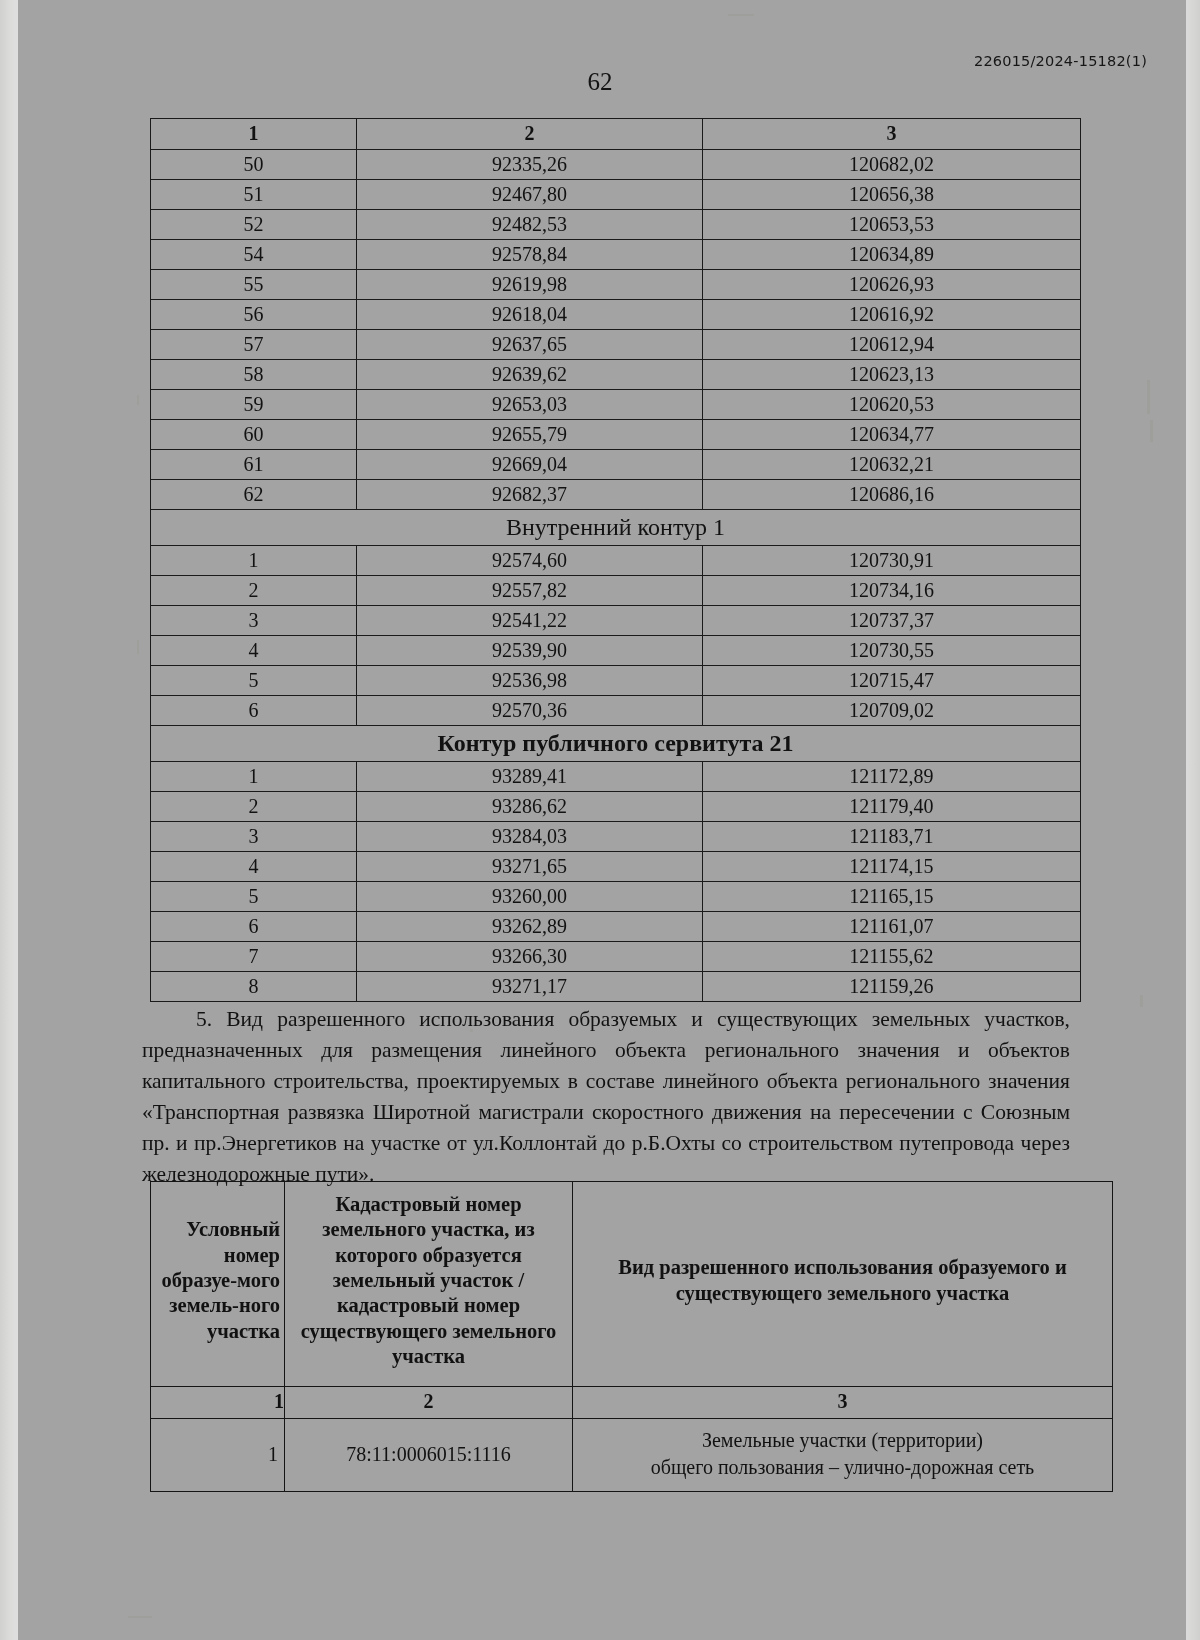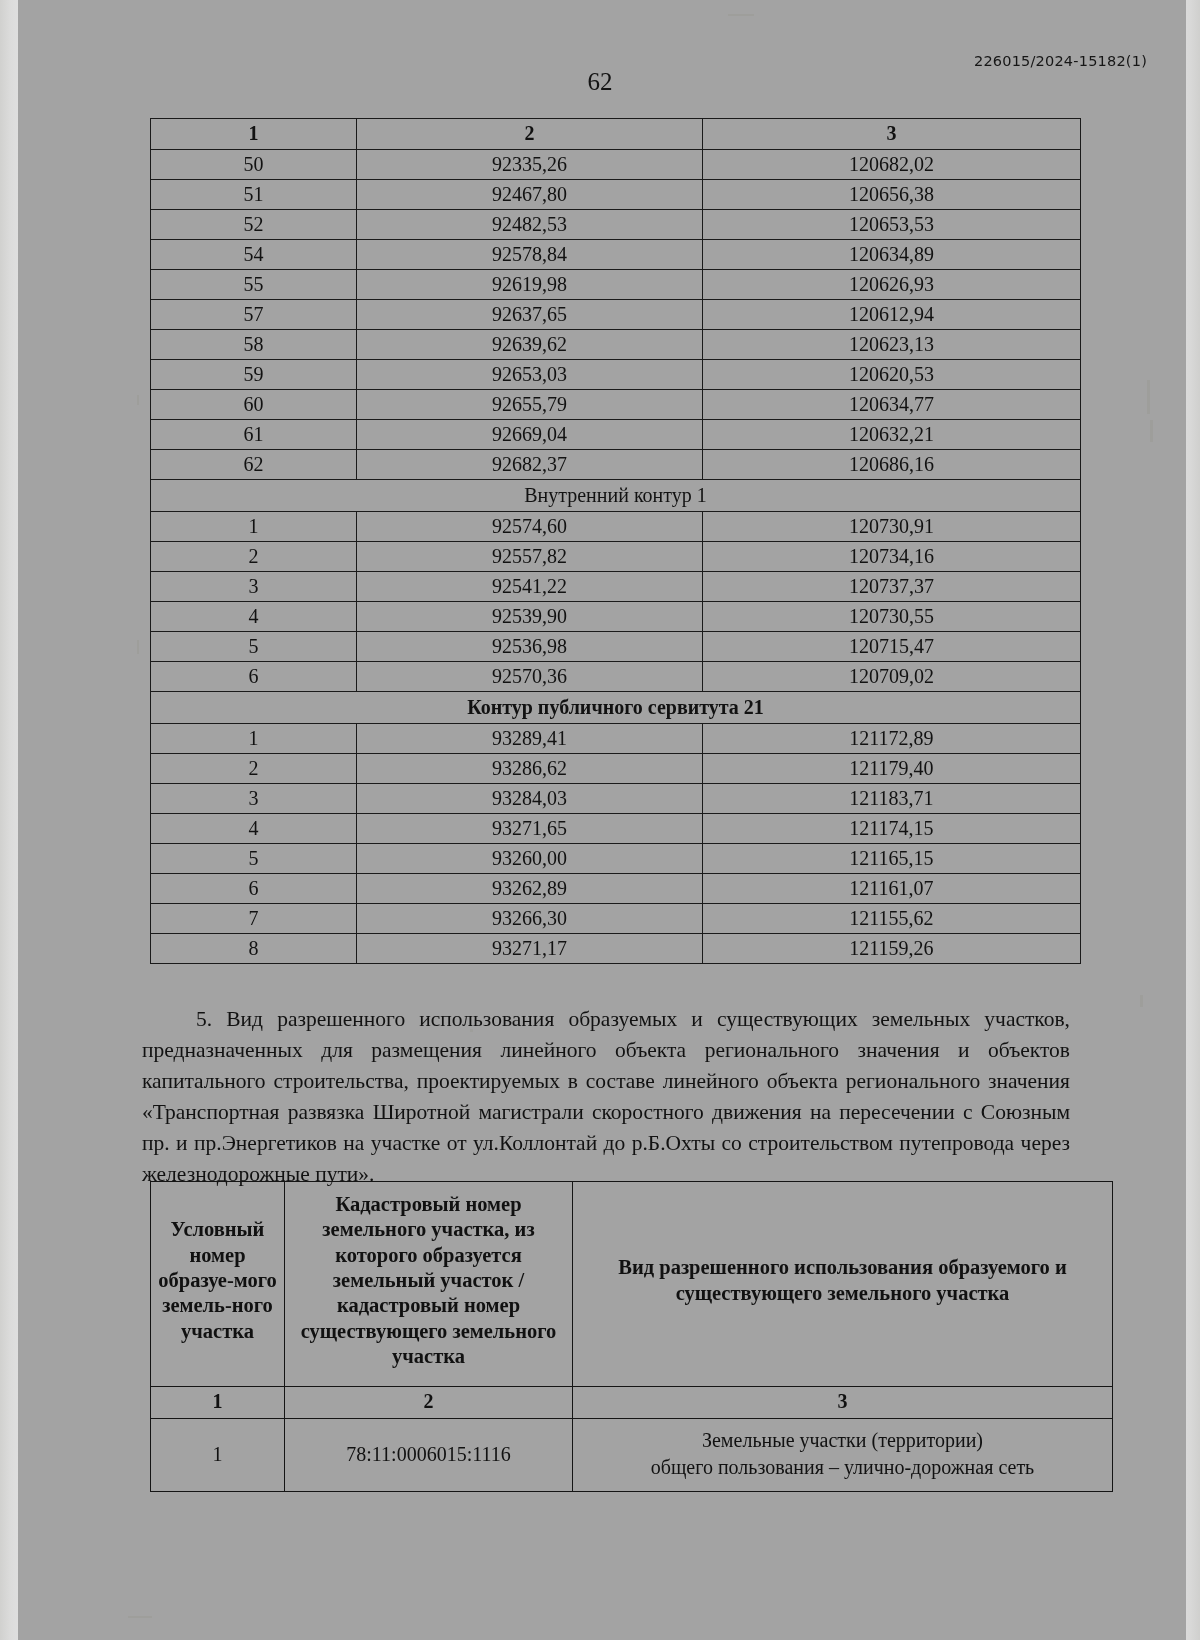--- a/index.html
+++ b/index.html
@@ -82,21 +82,21 @@
   }
   .coord-table .colnum {
     font-weight: bold;
     font-size: 20px;
     padding: 4px 0 6px;
   }
   .coord-table .c1 { width: 205px; }
   .coord-table .c2 { width: 345px; }
   .coord-table .c3 { width: 377px; }
   .section-row td {
-    font-size: 20px;
+    font-size: 24px;
     padding: 5px 0 6px;
   }
   .section-row.bold td { font-weight: bold; }
 
   
   .para {
     position: absolute;
     left: 142px;
     top: 1004px;
     width: 928px;
@@ -117,21 +117,21 @@
     border-collapse: collapse;
     table-layout: fixed;
   }
   .vri-table td {
     border: 1.3px solid #151515;
     text-align: center;
     color: #111111;
     font-size: 20px;
     vertical-align: middle;
   }
-  .vri-table .h1 { width: 125px; }
+  .vri-table .h1 { width: 125px; text-align: right; }
   .vri-table .h2 { width: 275px; }
   .vri-table .h3 { width: 527px; margin-left: 44px; }
   .vri-head td {
     font-weight: bold;
     font-size: 20.5px;
     line-height: 1.235;
     padding: 10px 6px 17px;
   }
   .vri-head td.h1 { padding-left: 4px; padding-right: 4px; }
   .vri-numrow td {
@@ -193,20 +193,25 @@
           <td class="c1">54</td>
           <td class="c2">92578,84</td>
           <td class="c3">120634,89</td>
         </tr>
       <tr>
           <td class="c1">55</td>
           <td class="c2">92619,98</td>
           <td class="c3">120626,93</td>
         </tr>
       <tr>
+          <td class="c1">56</td>
+          <td class="c2">92618,04</td>
+          <td class="c3">120616,92</td>
+        </tr>
+      <tr>
           <td class="c1">57</td>
           <td class="c2">92637,65</td>
           <td class="c3">120612,94</td>
         </tr>
       <tr>
           <td class="c1">58</td>
           <td class="c2">92639,62</td>
           <td class="c3">120623,13</td>
         </tr>
       <tr>

